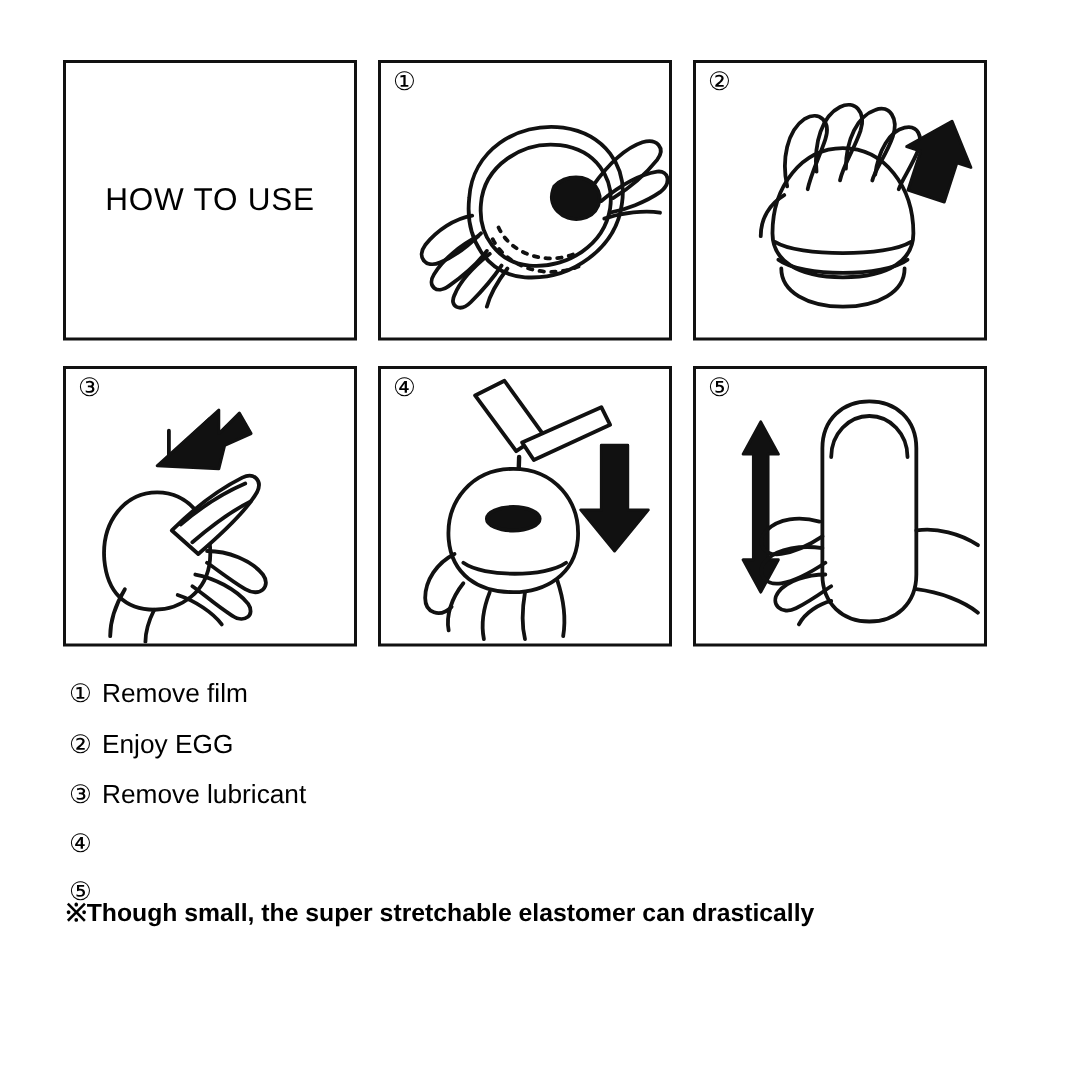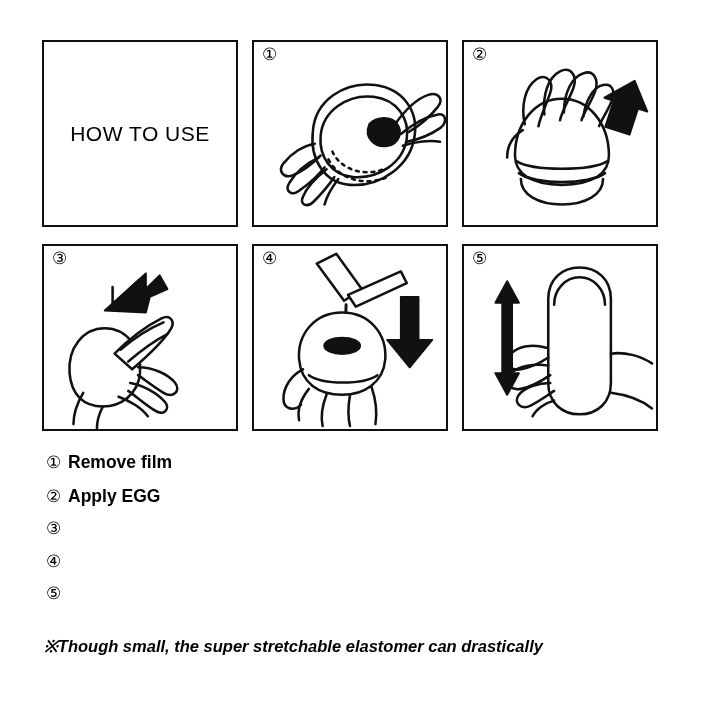--- a/index.html
+++ b/index.html
@@ -80,31 +80,30 @@
     font-weight: bold;
     margin-bottom: 13px;
     line-height: 1.15;
   }
   .step-num {
     width: 22px;
     flex: 0 0 22px;
     font-weight: normal;
     font-size: 17px;
   }
-  .step-label { font-weight: bold; }
+  .step-label { font-weight: normal; }
 
   .note {
     position: absolute;
     left: 44px;
-    top: 635px;
+    top: 598px;
     width: 650px;
     font-size: 16.5px;
     font-weight: bold;
     line-height: 1.45;
-    font-style: italic;
   }
   .note-body {
     display: block;
     text-indent: 0;
   }
   .note-mark { font-weight: bold; }
   .note-line2 {
     display: block;
     padding-left: 22px;
   }
@@ -243,24 +242,25 @@
 
   </div>
 
   <div class="steps">
     <div class="step">
       <span class="step-num">①</span>
       <span class="step-label">Remove film</span>
     </div>
     <div class="step">
       <span class="step-num">②</span>
-      <span class="step-label">Apply EGG</span>
+      <span class="step-label">Enjoy EGG</span>
     </div>
     <div class="step">
       <span class="step-num">③</span>
+      <span class="step-label">Remove lubricant</span>
     </div>
     <div class="step">
       <span class="step-num">④</span>
     </div>
     <div class="step">
       <span class="step-num">⑤</span>
     </div>
   </div>
 
   <div class="note">

